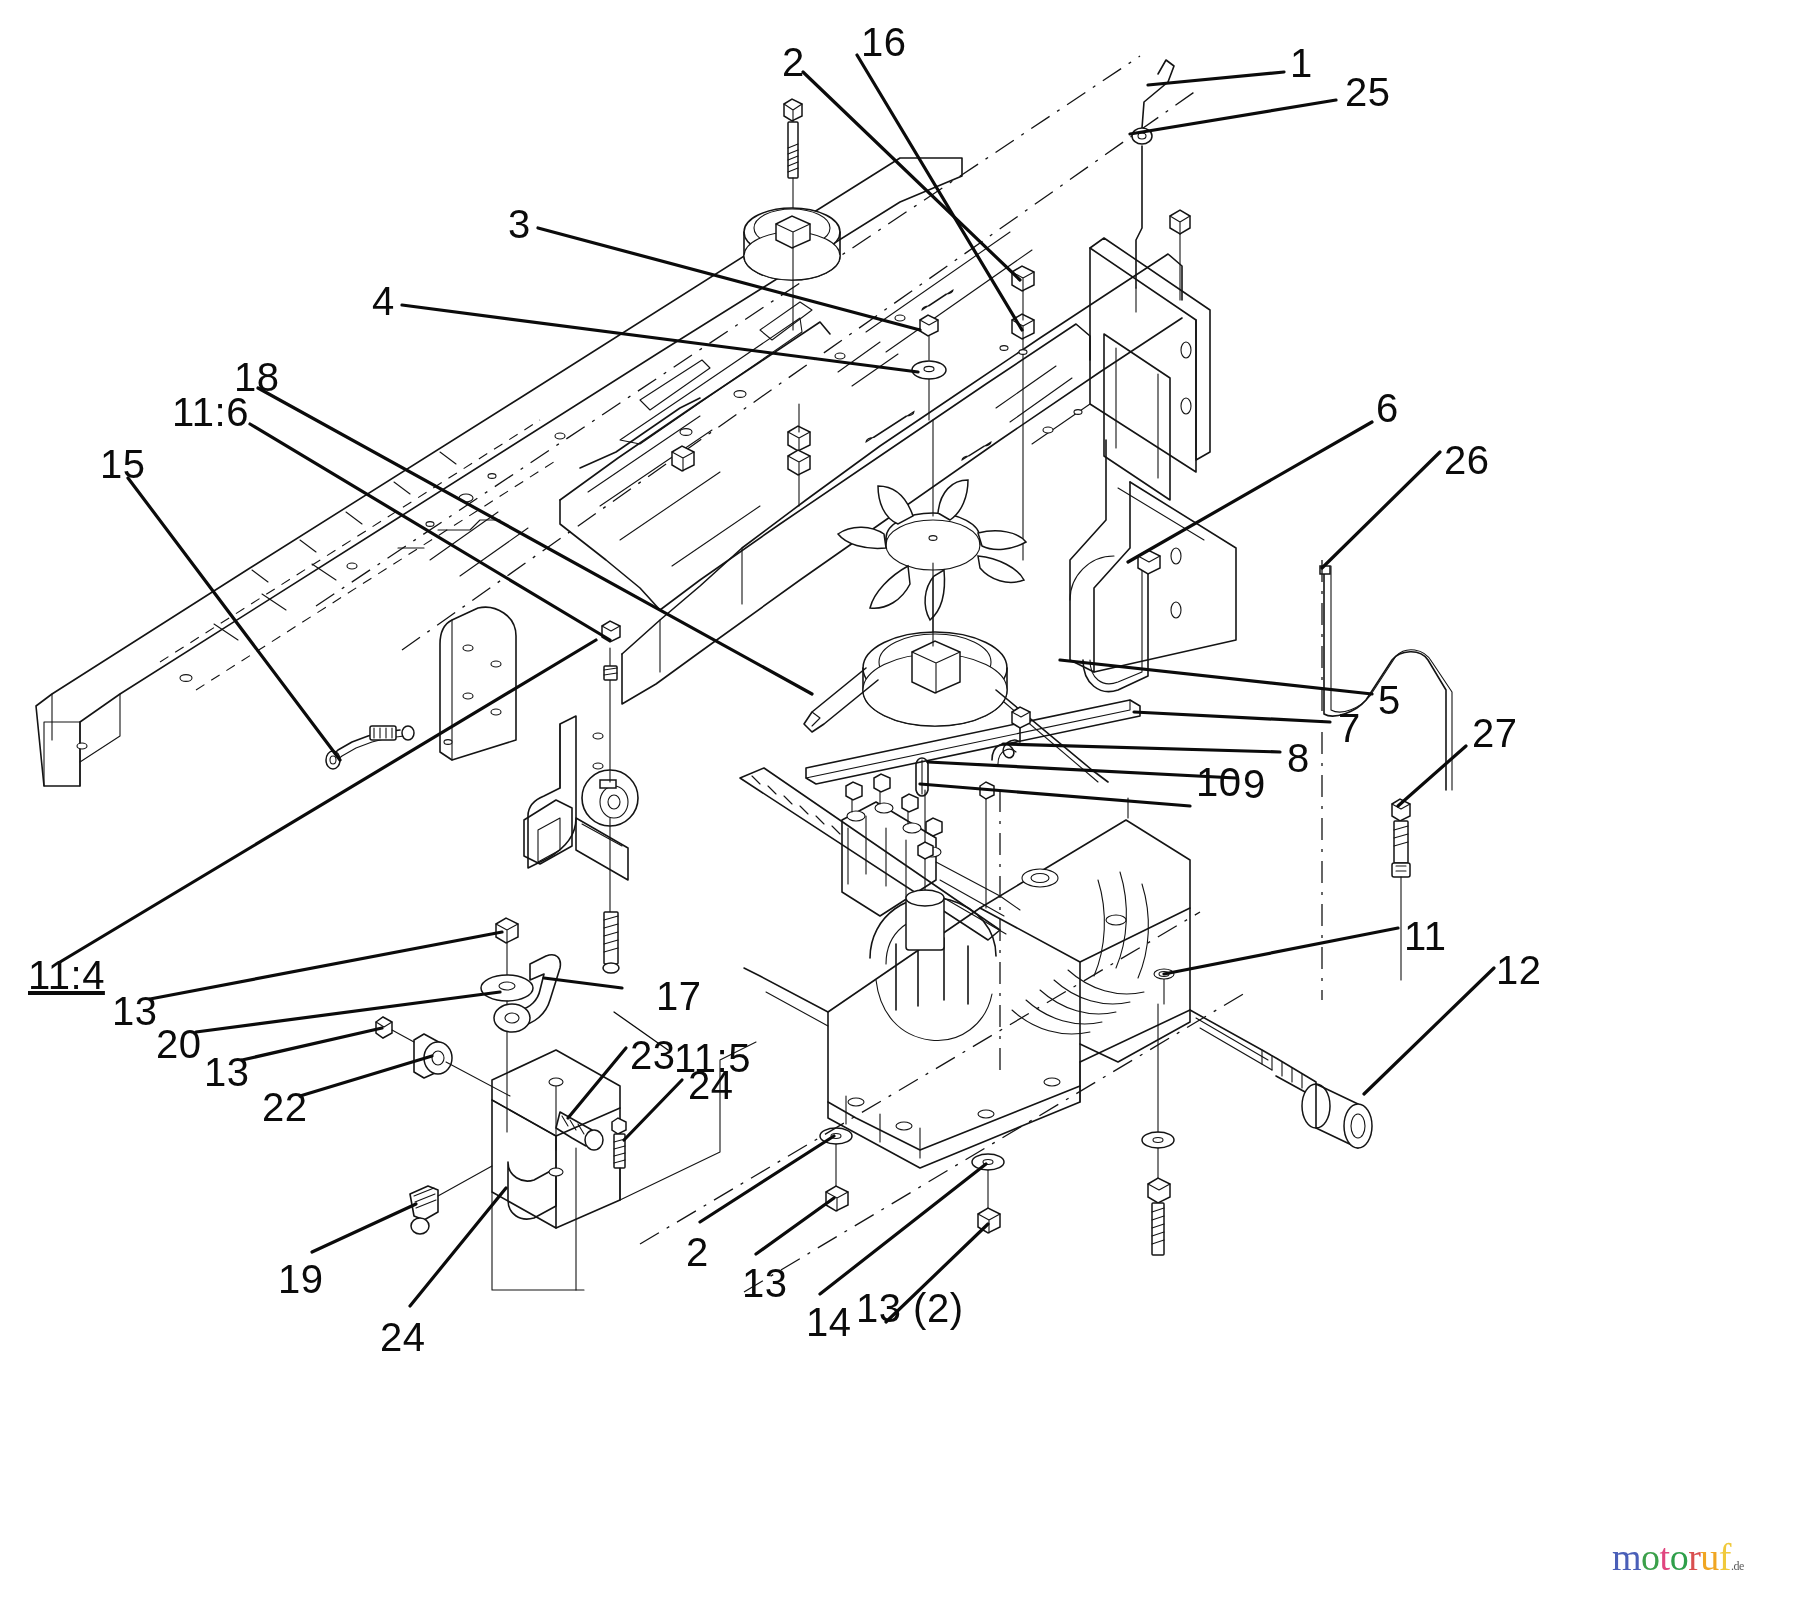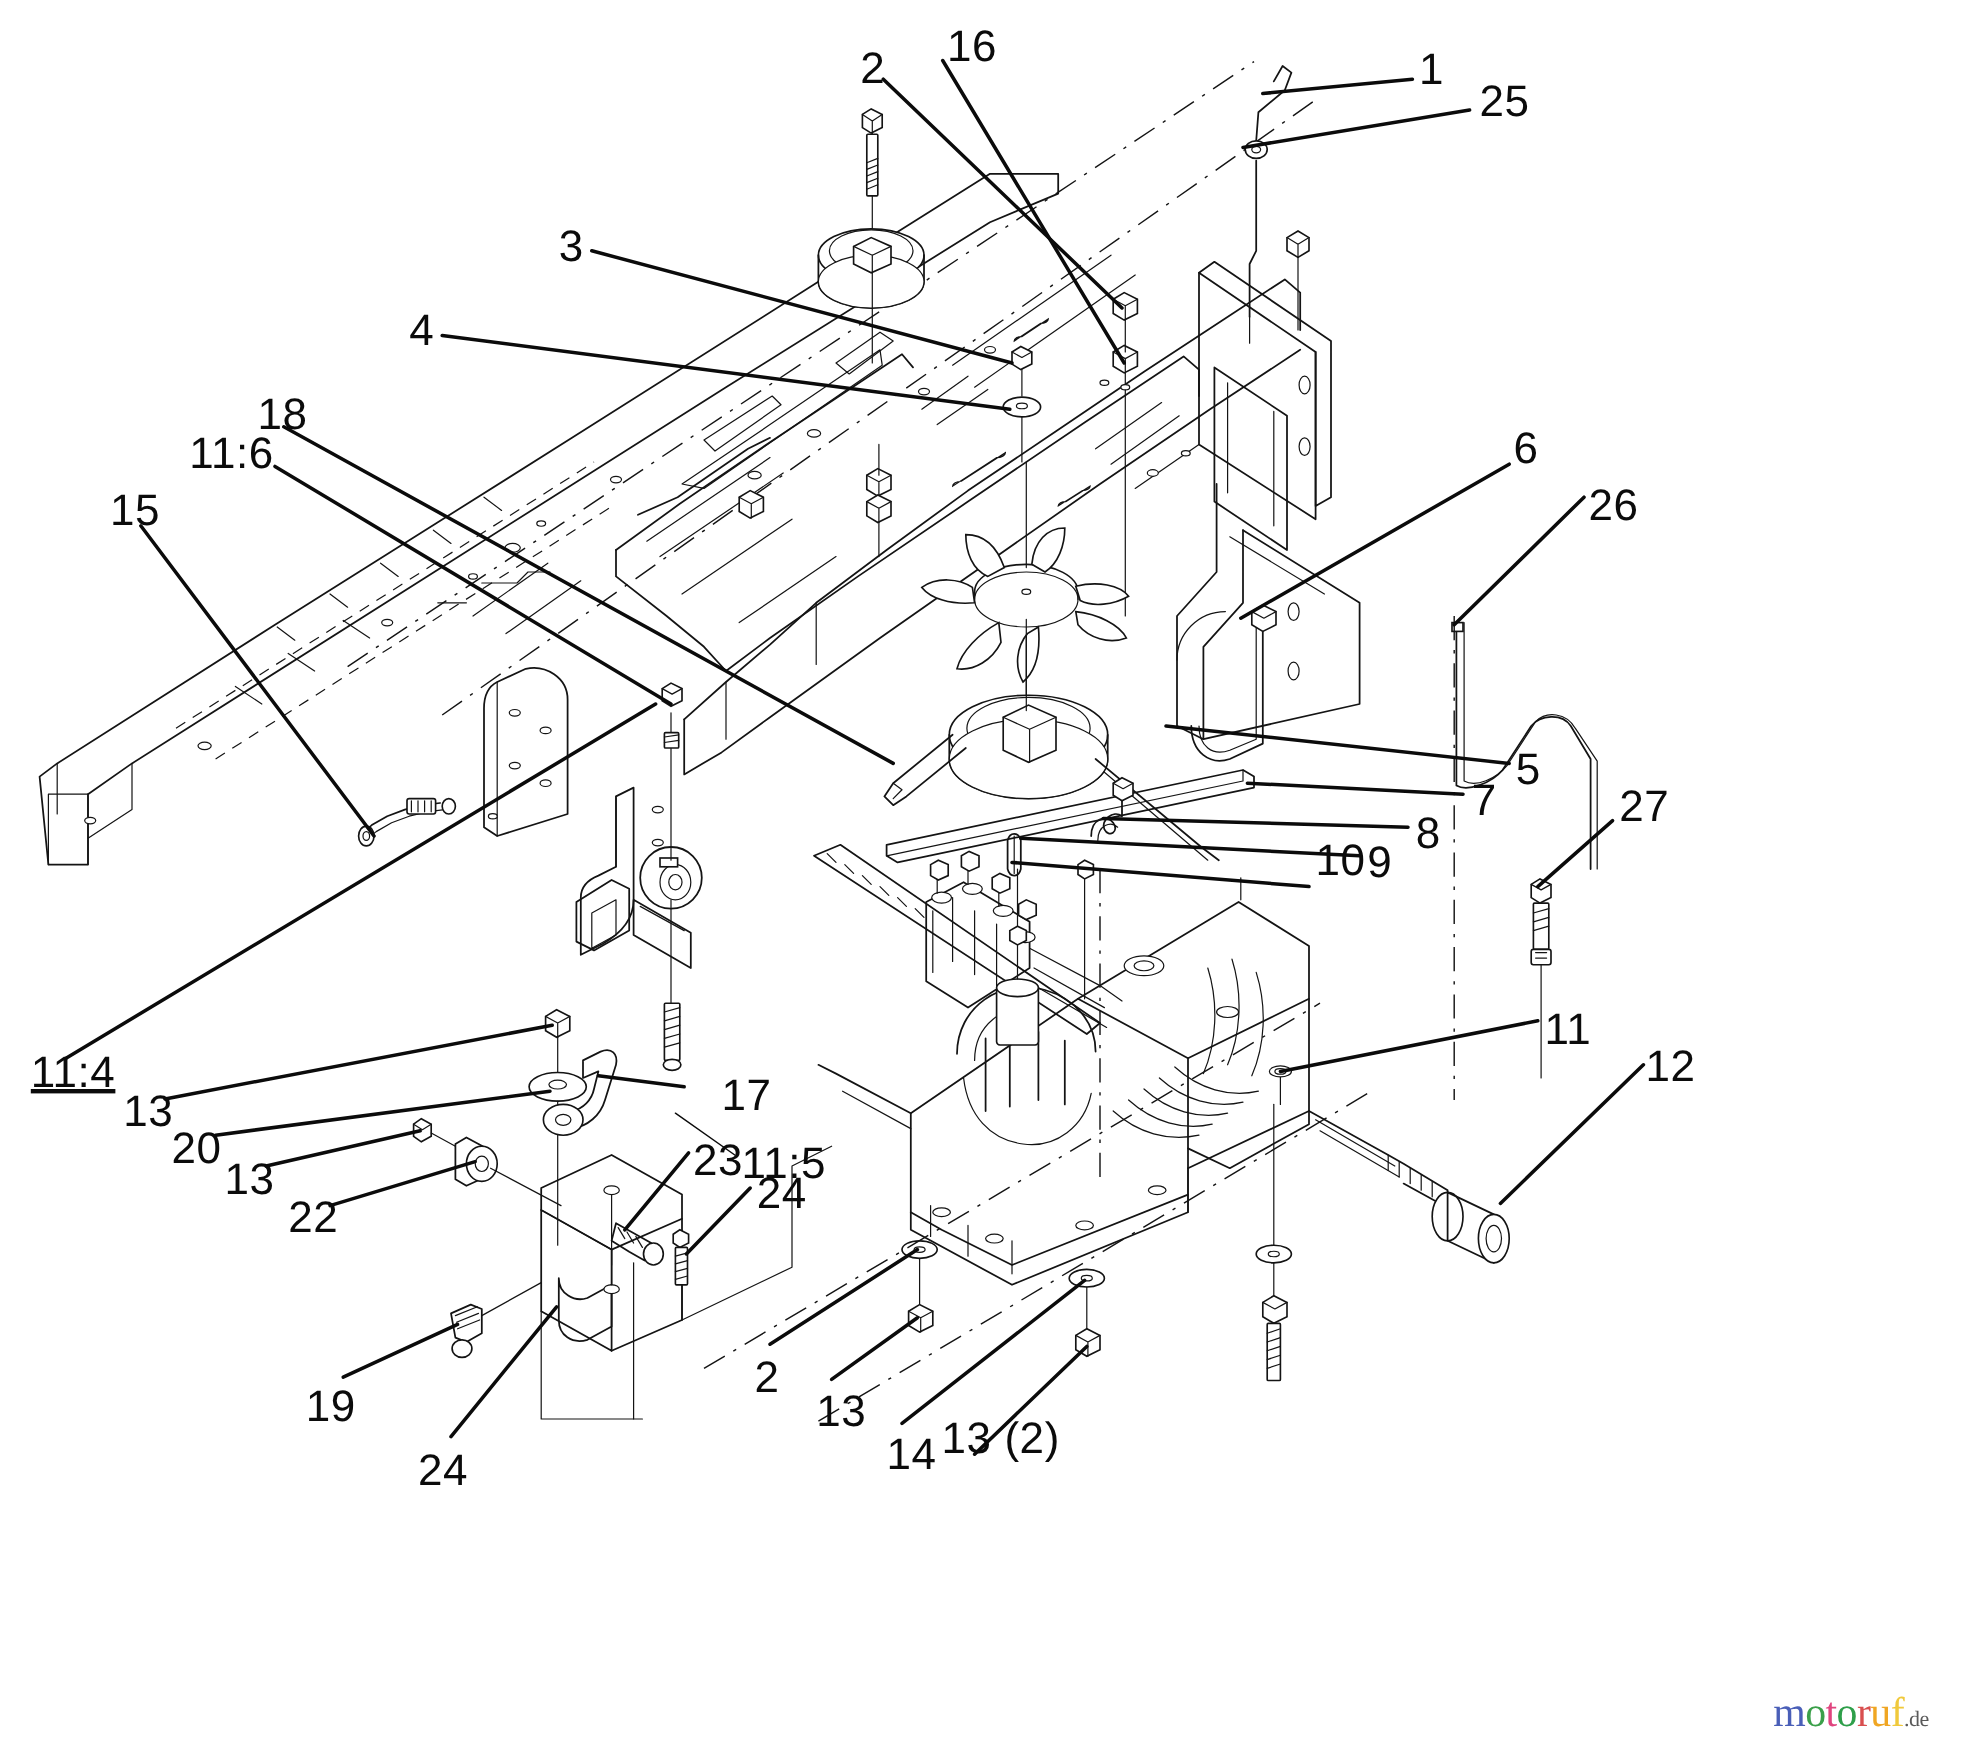--- a/index.html
+++ b/index.html
@@ -39,21 +39,21 @@
     left: 1612px;
     top: 1538px;
     font-family: "Liberation Serif", serif;
     font-size: 38px;
     letter-spacing: -0.5px;
     white-space: nowrap;
     line-height: 1;
   }
   .wm span { display: inline; }
   .wm .suffix {
-    font-size: 20px;
+    font-size: 12px;
     color: #5a5a5a;
     vertical-align: baseline;
   }
 </style>
 </head>
 <body>
 
 <div id="sheet">
 
   <svg class="layer" viewBox="0 0 1800 1601" xmlns="http://www.w3.org/2000/svg">

